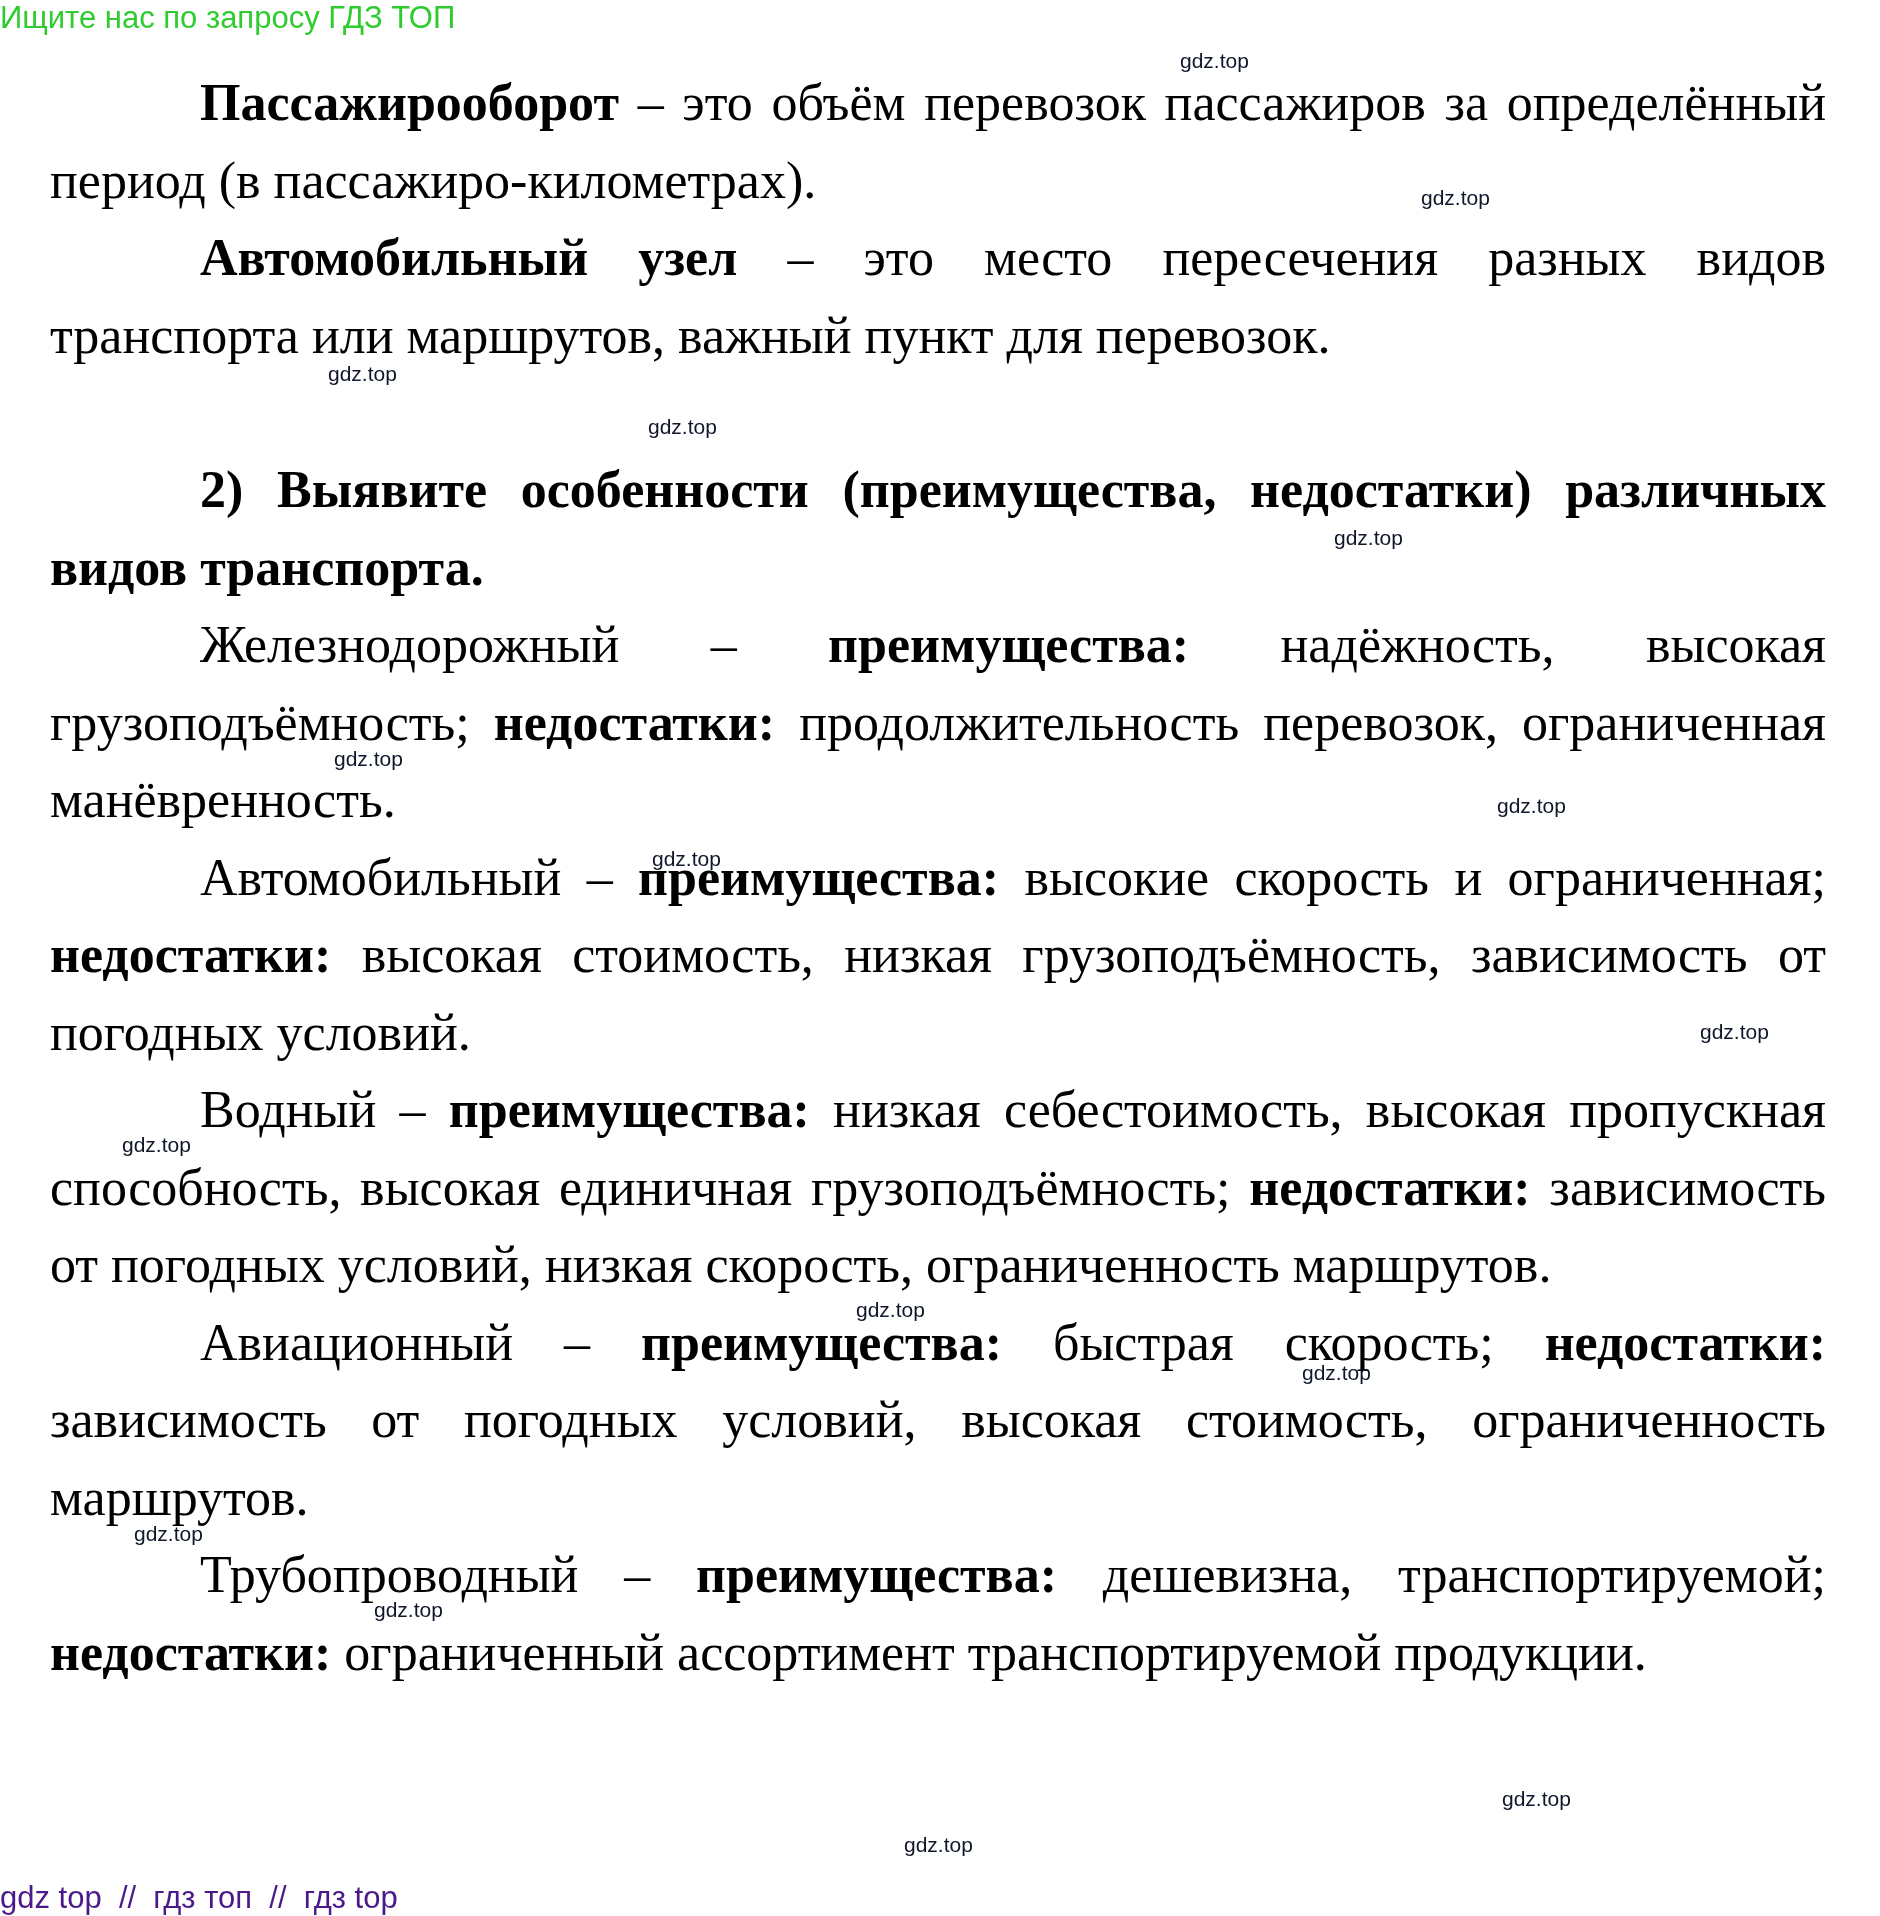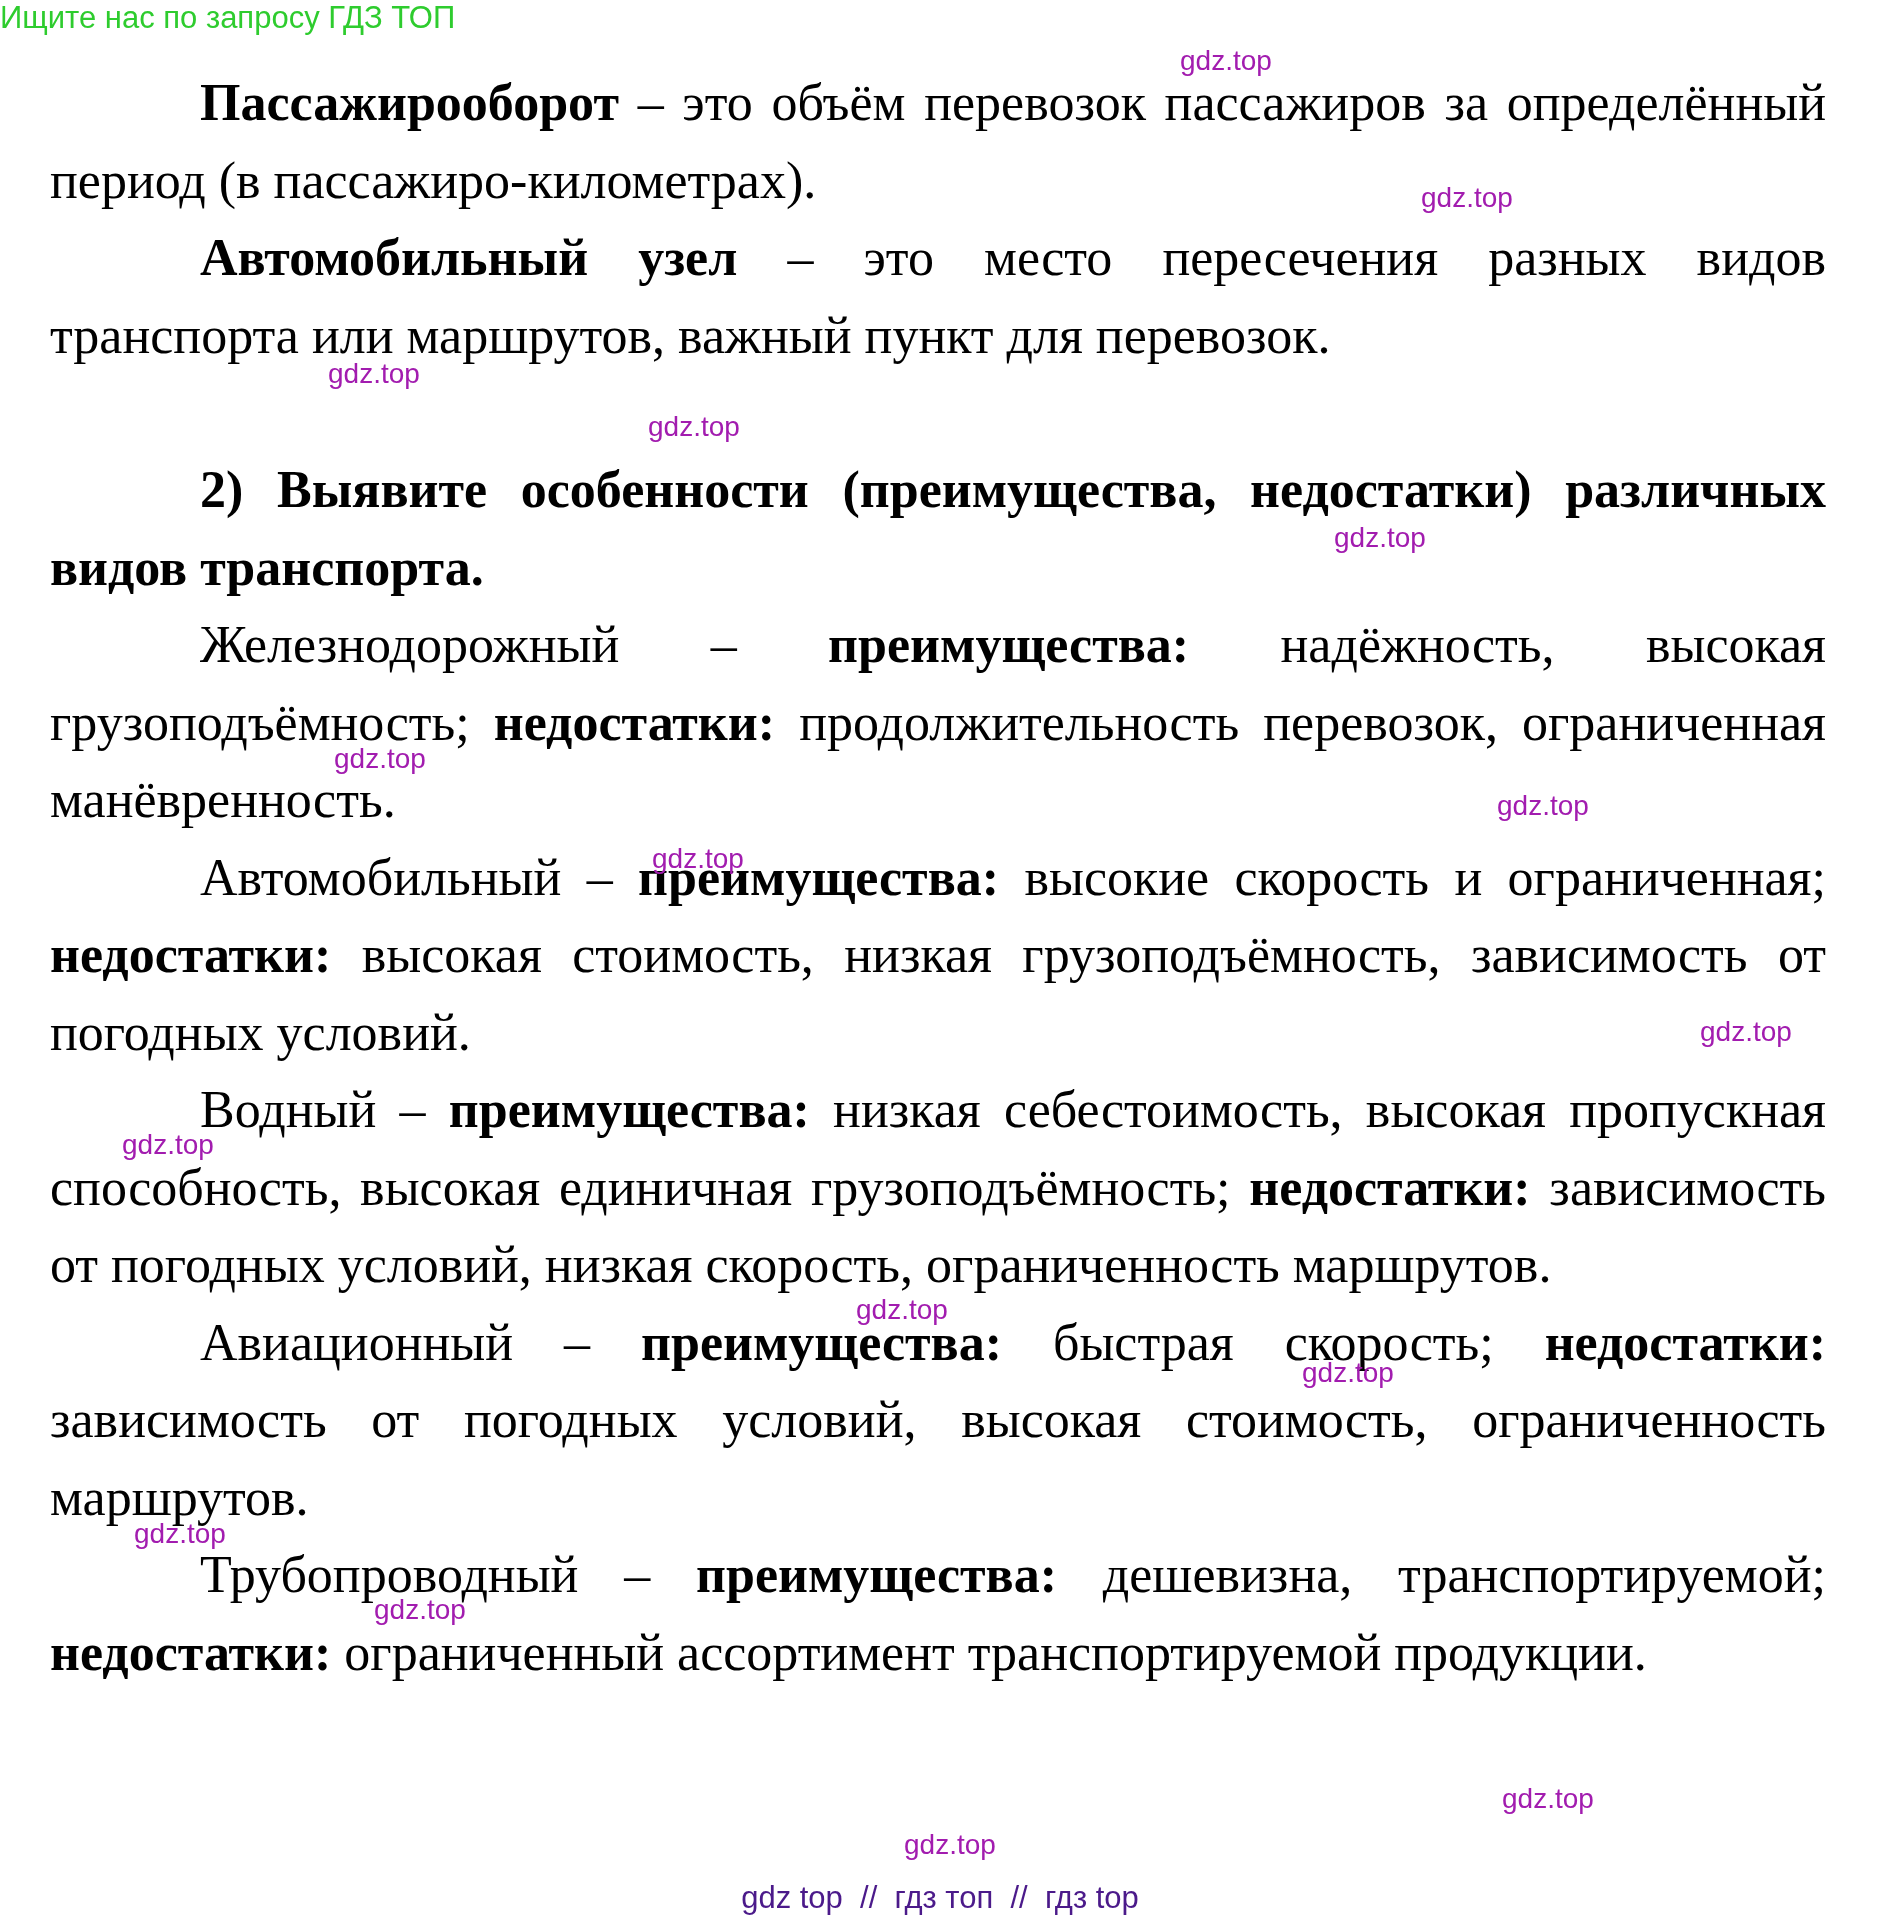--- a/index.html
+++ b/index.html
@@ -11,25 +11,25 @@
   }
   .doc {
     position: absolute; left: 50px; top: 64px; width: 1776px;
     font-family: "Liberation Serif", serif; font-size: 52px; line-height: 77.5px;
     color: #000000; text-align: justify;
   }
   .doc p { margin: 0; text-indent: 150px; }
   .doc p.gap { margin-top: 77px; }
   .doc b { font-weight: bold; }
   .wm {
-    position: absolute; font-family: "Liberation Sans", sans-serif; font-size: 28px;
-    line-height: 32px; color: #a21caf; white-space: nowrap;
+    position: absolute; font-family: "Liberation Sans", sans-serif; font-size: 21px;
+    line-height: 32px; color: #0f172a; white-space: nowrap;
   }
   .footer {
-    position: absolute; left: 0; top: 1880px; width: 1880px; text-align: center;
+    position: absolute; left: 0; top: 1880px; width: 1880px; 
     font-family: "Liberation Sans", sans-serif; font-size: 31px; line-height: 36px;
     color: #4b1a8a; white-space: pre;
   }
 </style>
 </head>
 <body>
 
 <div class="top-banner">Ищите нас по запросу ГДЗ ТОП</div>
 
 <div class="doc">

